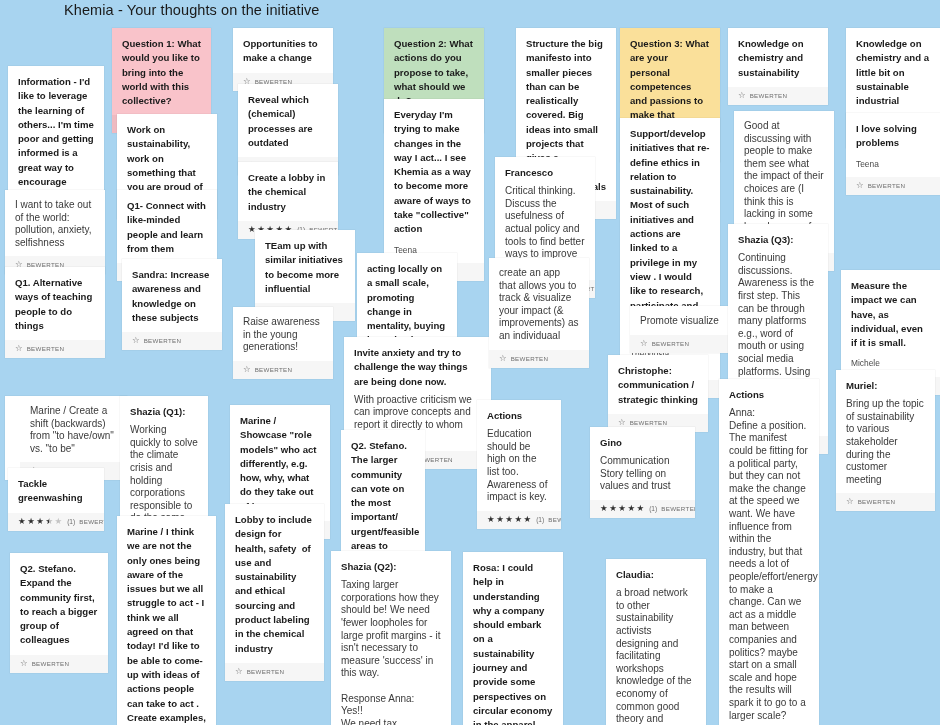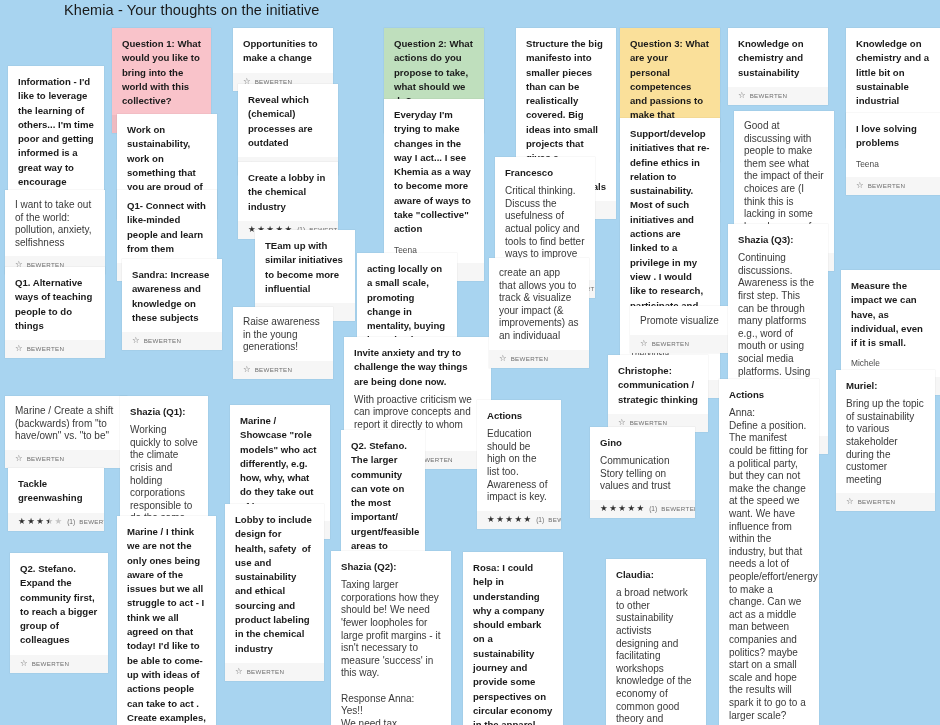--- a/index.html
+++ b/index.html
@@ -143,21 +143,21 @@
       </div>
       <div class="card" style="left: 5px; top: 267px; width: 100px; min-height: 67px;">
         <div class="card-body">
           <span class="card-title">Q1. Alternative ways of teaching people to do things</span>
         </div>
         <div class="card-footer">
           <span class="rate-star">☆</span>
           <span class="rate-label">BEWERTEN</span>
         </div>
       </div>
-      <div class="card" style="left: 5px; top: 396px; width: 122px; min-height: 64px;">
+      <div class="card" style="left: 5px; top: 396px; width: 122px; min-height: 64px; padding-left: 15px;">
         <div class="card-body">
           <span class="card-text">Marine / Create a shift (backwards) from "to have/own" vs. "to be"</span>
         </div>
         <div class="card-footer">
           <span class="rate-star">☆</span>
           <span class="rate-label">BEWERTEN</span>
         </div>
       </div>
       <div class="card" style="left: 8px; top: 468px; width: 96px; min-height: 42px;">
         <div class="card-body">

